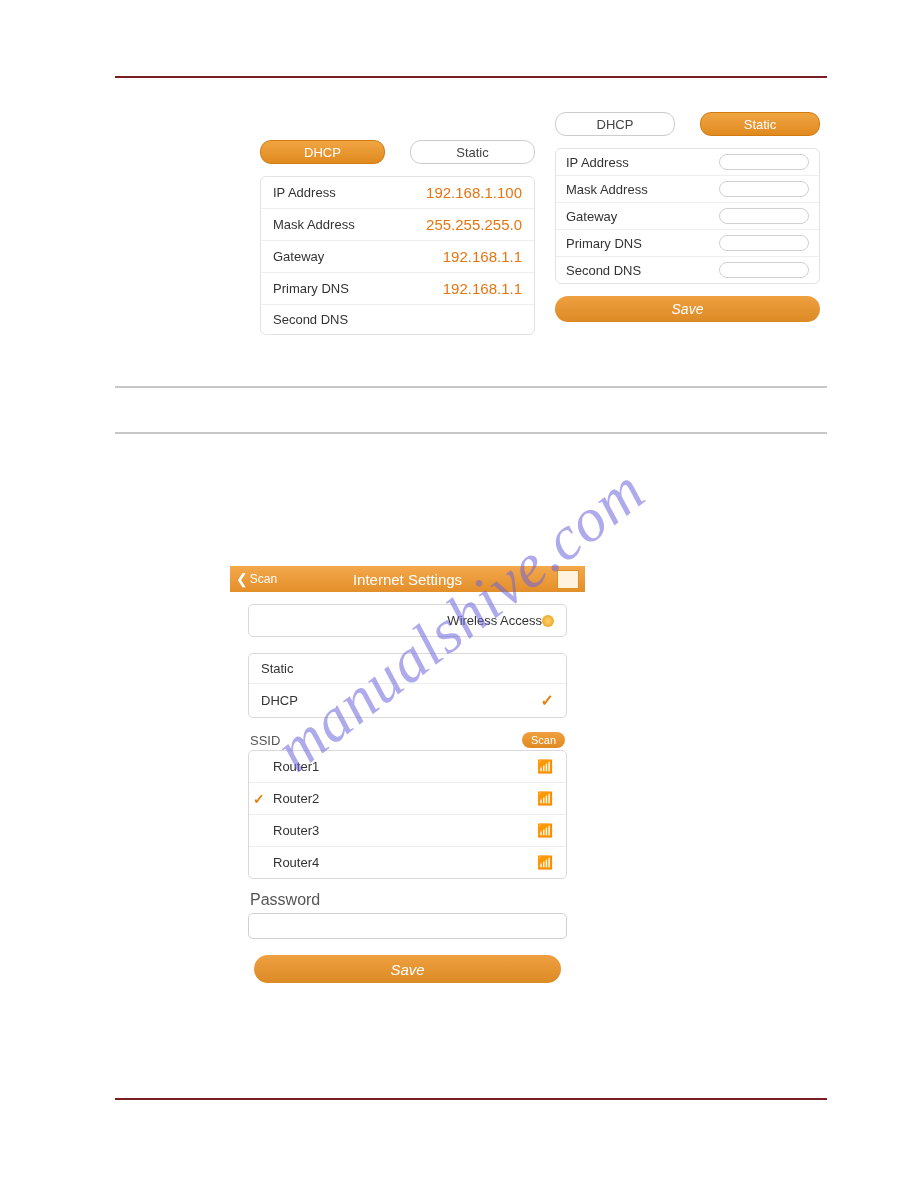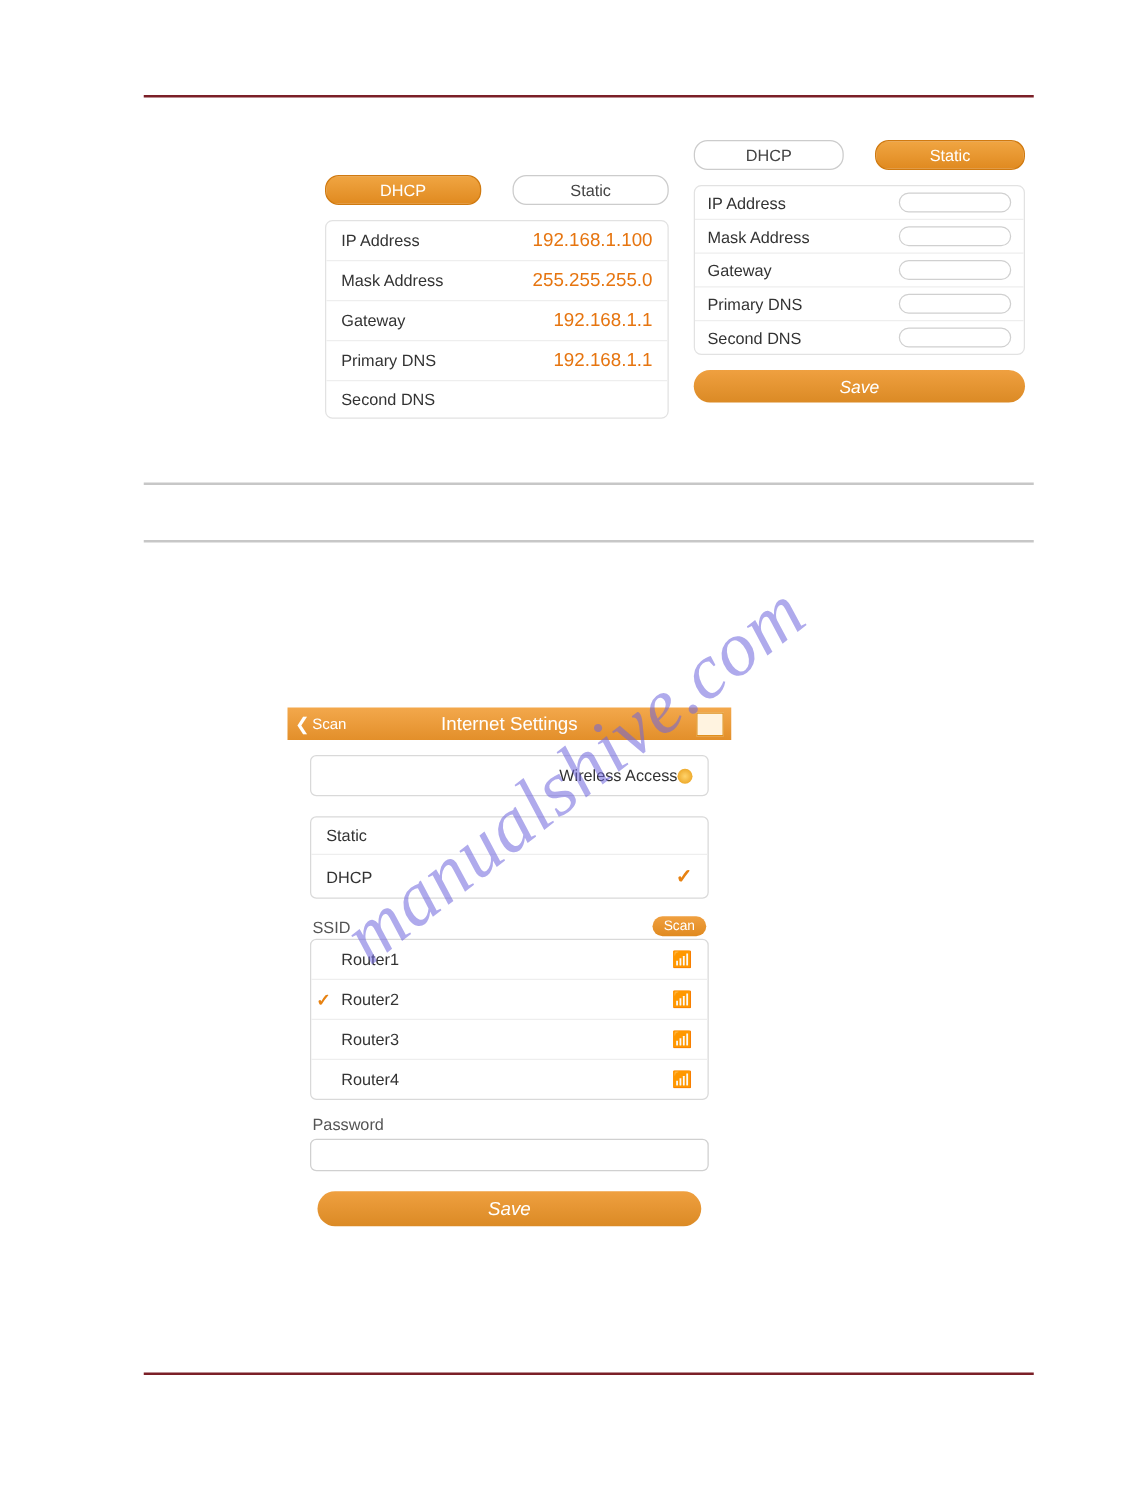--- a/index.html
+++ b/index.html
@@ -123,21 +123,21 @@
     display:flex; align-items:center; justify-content:space-between;
     padding:8px 12px 8px 24px; border-top:1px solid #eee; position:relative;
   }
   .router-row:first-child { border-top:none; }
   .router-row .sel {
     position:absolute; left:4px; color:#e78212; font-size:14px; font-weight:bold;
   }
   .wifi { font-size:13px; }
   .wifi.blue { color:#2a8fd6; }
   .wifi.grey { color:#888; }
-  .pwd-label { margin:12px 2px 4px 2px; font-size:13px; color:#555; }
+  .pwd-label { margin:12px 2px 4px 2px; font-size:16px; color:#555; }
   .pwd-input {
     height:24px; border:1px solid #d0d0d0; border-radius:5px; background:#fff;
   }
   .panel-bot .save { margin:16px 6px 0 6px; height:28px; border-radius:14px; font-size:15px; }
 
   
   .watermark {
     position:absolute;
     top: 620px;
     left: 460px;

